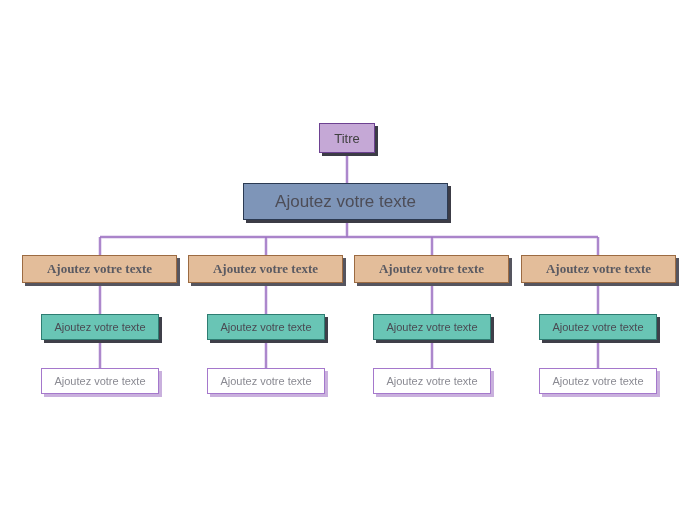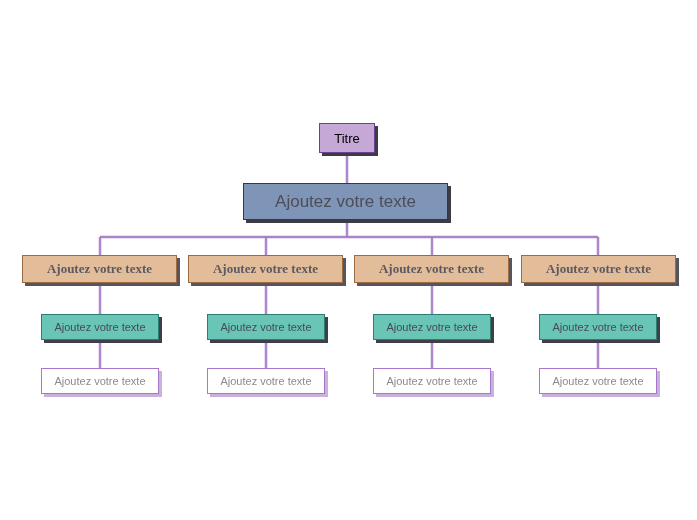--- a/index.html
+++ b/index.html
@@ -43,21 +43,21 @@
   }
 
   
   .node-title {
     left: 319px;
     top: 123px;
     width: 56px;
     height: 30px;
     background: #c5a8d6;
     border: 1px solid #6d4191;
-    color: #000000;
+    color: #404040;
     font-size: 13px;
     box-shadow: 3px 3px 0 0 #3c3c46;
   }
 
   
   .node-main {
     left: 243px;
     top: 183px;
     width: 205px;
     height: 37px;

